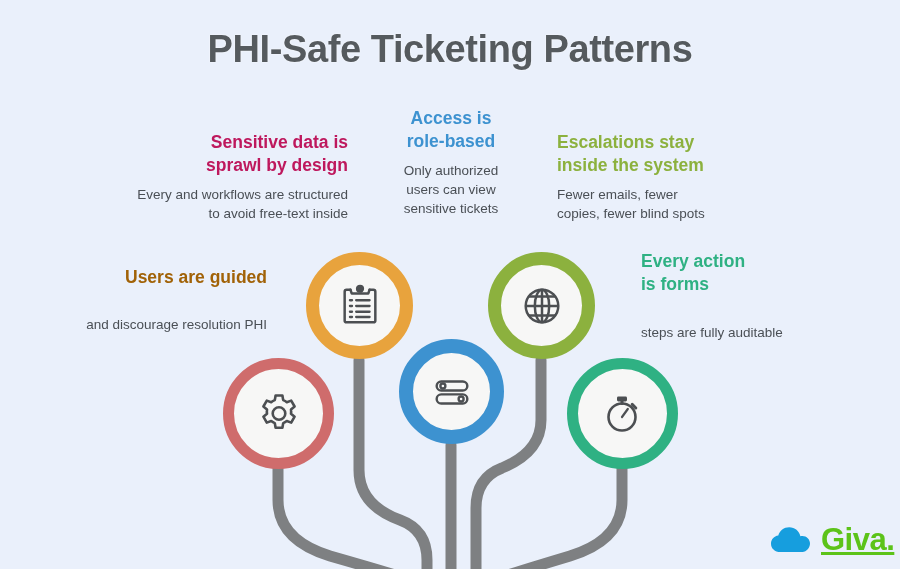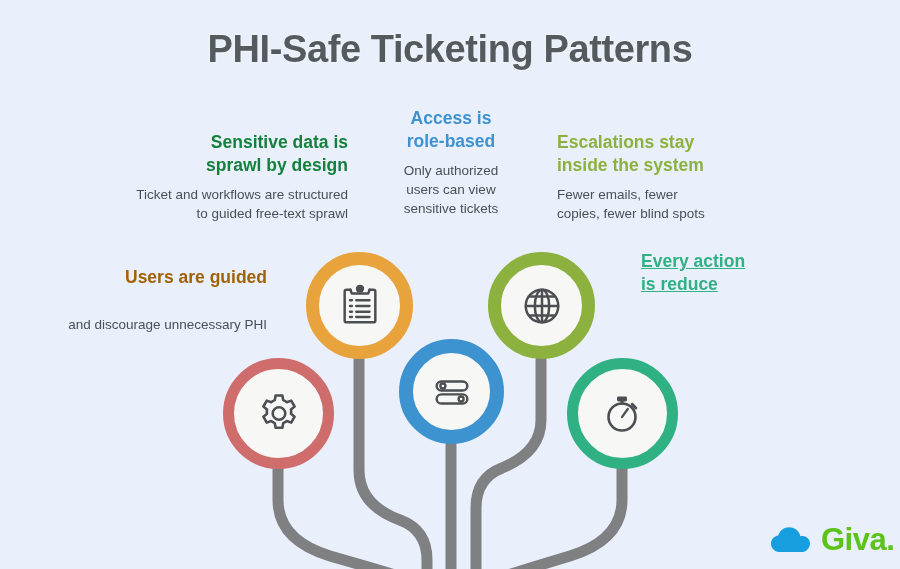--- a/index.html
+++ b/index.html
@@ -88,20 +88,21 @@
     display: flex;
     align-items: center;
     gap: 7px;
   }
   #logo .word {
     font-size: 31px;
     font-weight: bold;
     color: #5cc319;
     letter-spacing: -0.5px;
     line-height: 1;
+    text-decoration: underline;
   }
 </style>
 </head>
 <body>
 
 <div id="stage">
 
   <div id="title">PHI-Safe Ticketing Patterns</div>
 
   <svg id="branches" viewBox="0 0 900 569" width="900" height="569" aria-hidden="true">
@@ -171,27 +172,27 @@
         <circle cx="23" cy="27" r="13.5"></circle>
         <rect x="18" y="6.5" width="10" height="5" rx="1.4" fill="#4c4f52" stroke="none"></rect>
         <path d="M23 11.5v2" stroke-width="3"></path>
         <path d="M33.2 14.4l3.6 3.6" stroke-width="3"></path>
         <path d="M23 27l5.8-8" stroke-width="2.2"></path>
       </svg>
     </span>
   </div>
 
   <div class="block align-right" style="left:88px; top:131px; width:260px;">
-    <div class="head" style="color:#15803d;">
+    <div class="head" style="color:#be185d;">
       <span>Sensitive data is</span><br>
       <span>sprawl by design</span>
     </div>
     <div class="body">
-      <span>Ticket and workflows are structured</span><br>
-      <span>to guided free-text sprawl</span>
+      <span>Every and workflows are structured</span><br>
+      <span>to avoid free-text inside</span>
     </div>
   </div>
 
   <div class="block align-left" style="left:557px; top:131px; width:250px;">
     <div class="head" style="color:#8cb13e;">
       <span>Escalations stay</span><br>
       <span>inside the system</span>
     </div>
     <div class="body">
       <span>Fewer emails, fewer</span><br>
@@ -210,31 +211,32 @@
       <span>sensitive tickets</span>
     </div>
   </div>
 
   <div class="block align-right" style="left:20px; top:250px; width:247px;">
     <div class="head" style="color:#a16207;margin-top:16px;">
       <span>Users are guided</span><br>
     </div>
     <div class="body">
       <br>
-      <span>and discourage unnecessary PHI</span>
+      <span>and discourage resolution PHI</span>
     </div>
   </div>
 
   <div class="block align-left" style="left:641px; top:250px; width:250px;">
-    <div class="head" style="color:#2fb183;text-decoration:underline;">
+    <div class="head" style="color:#2fb183;">
       <span>Every action</span><br>
-      <span>is reduce</span>
+      <span>is forms</span>
     </div>
     <div class="body">
       <br>
+      <span>steps are fully auditable</span>
     </div>
   </div>
 
   <div id="logo">
     <span style="line-height:0;">
       <svg width="44" height="28" viewBox="0 0 44 28" aria-hidden="true">
         <path d="M10.5 26C4.7 26 1 22.3 1 17.7c0-4.2 3.1-7.6 7.3-8.1C9.6 4.6 14 1.2 19.2 1.2c5.6 0 10.2 3.9 11.2 9.1.6-.2 1.3-.3 2-.3 4.2 0 7.6 3.4 7.6 7.6S36.6 26 32.4 26z" fill="#169ede"></path>
       </svg>
     </span>
     <span class="word">Giva.</span>

